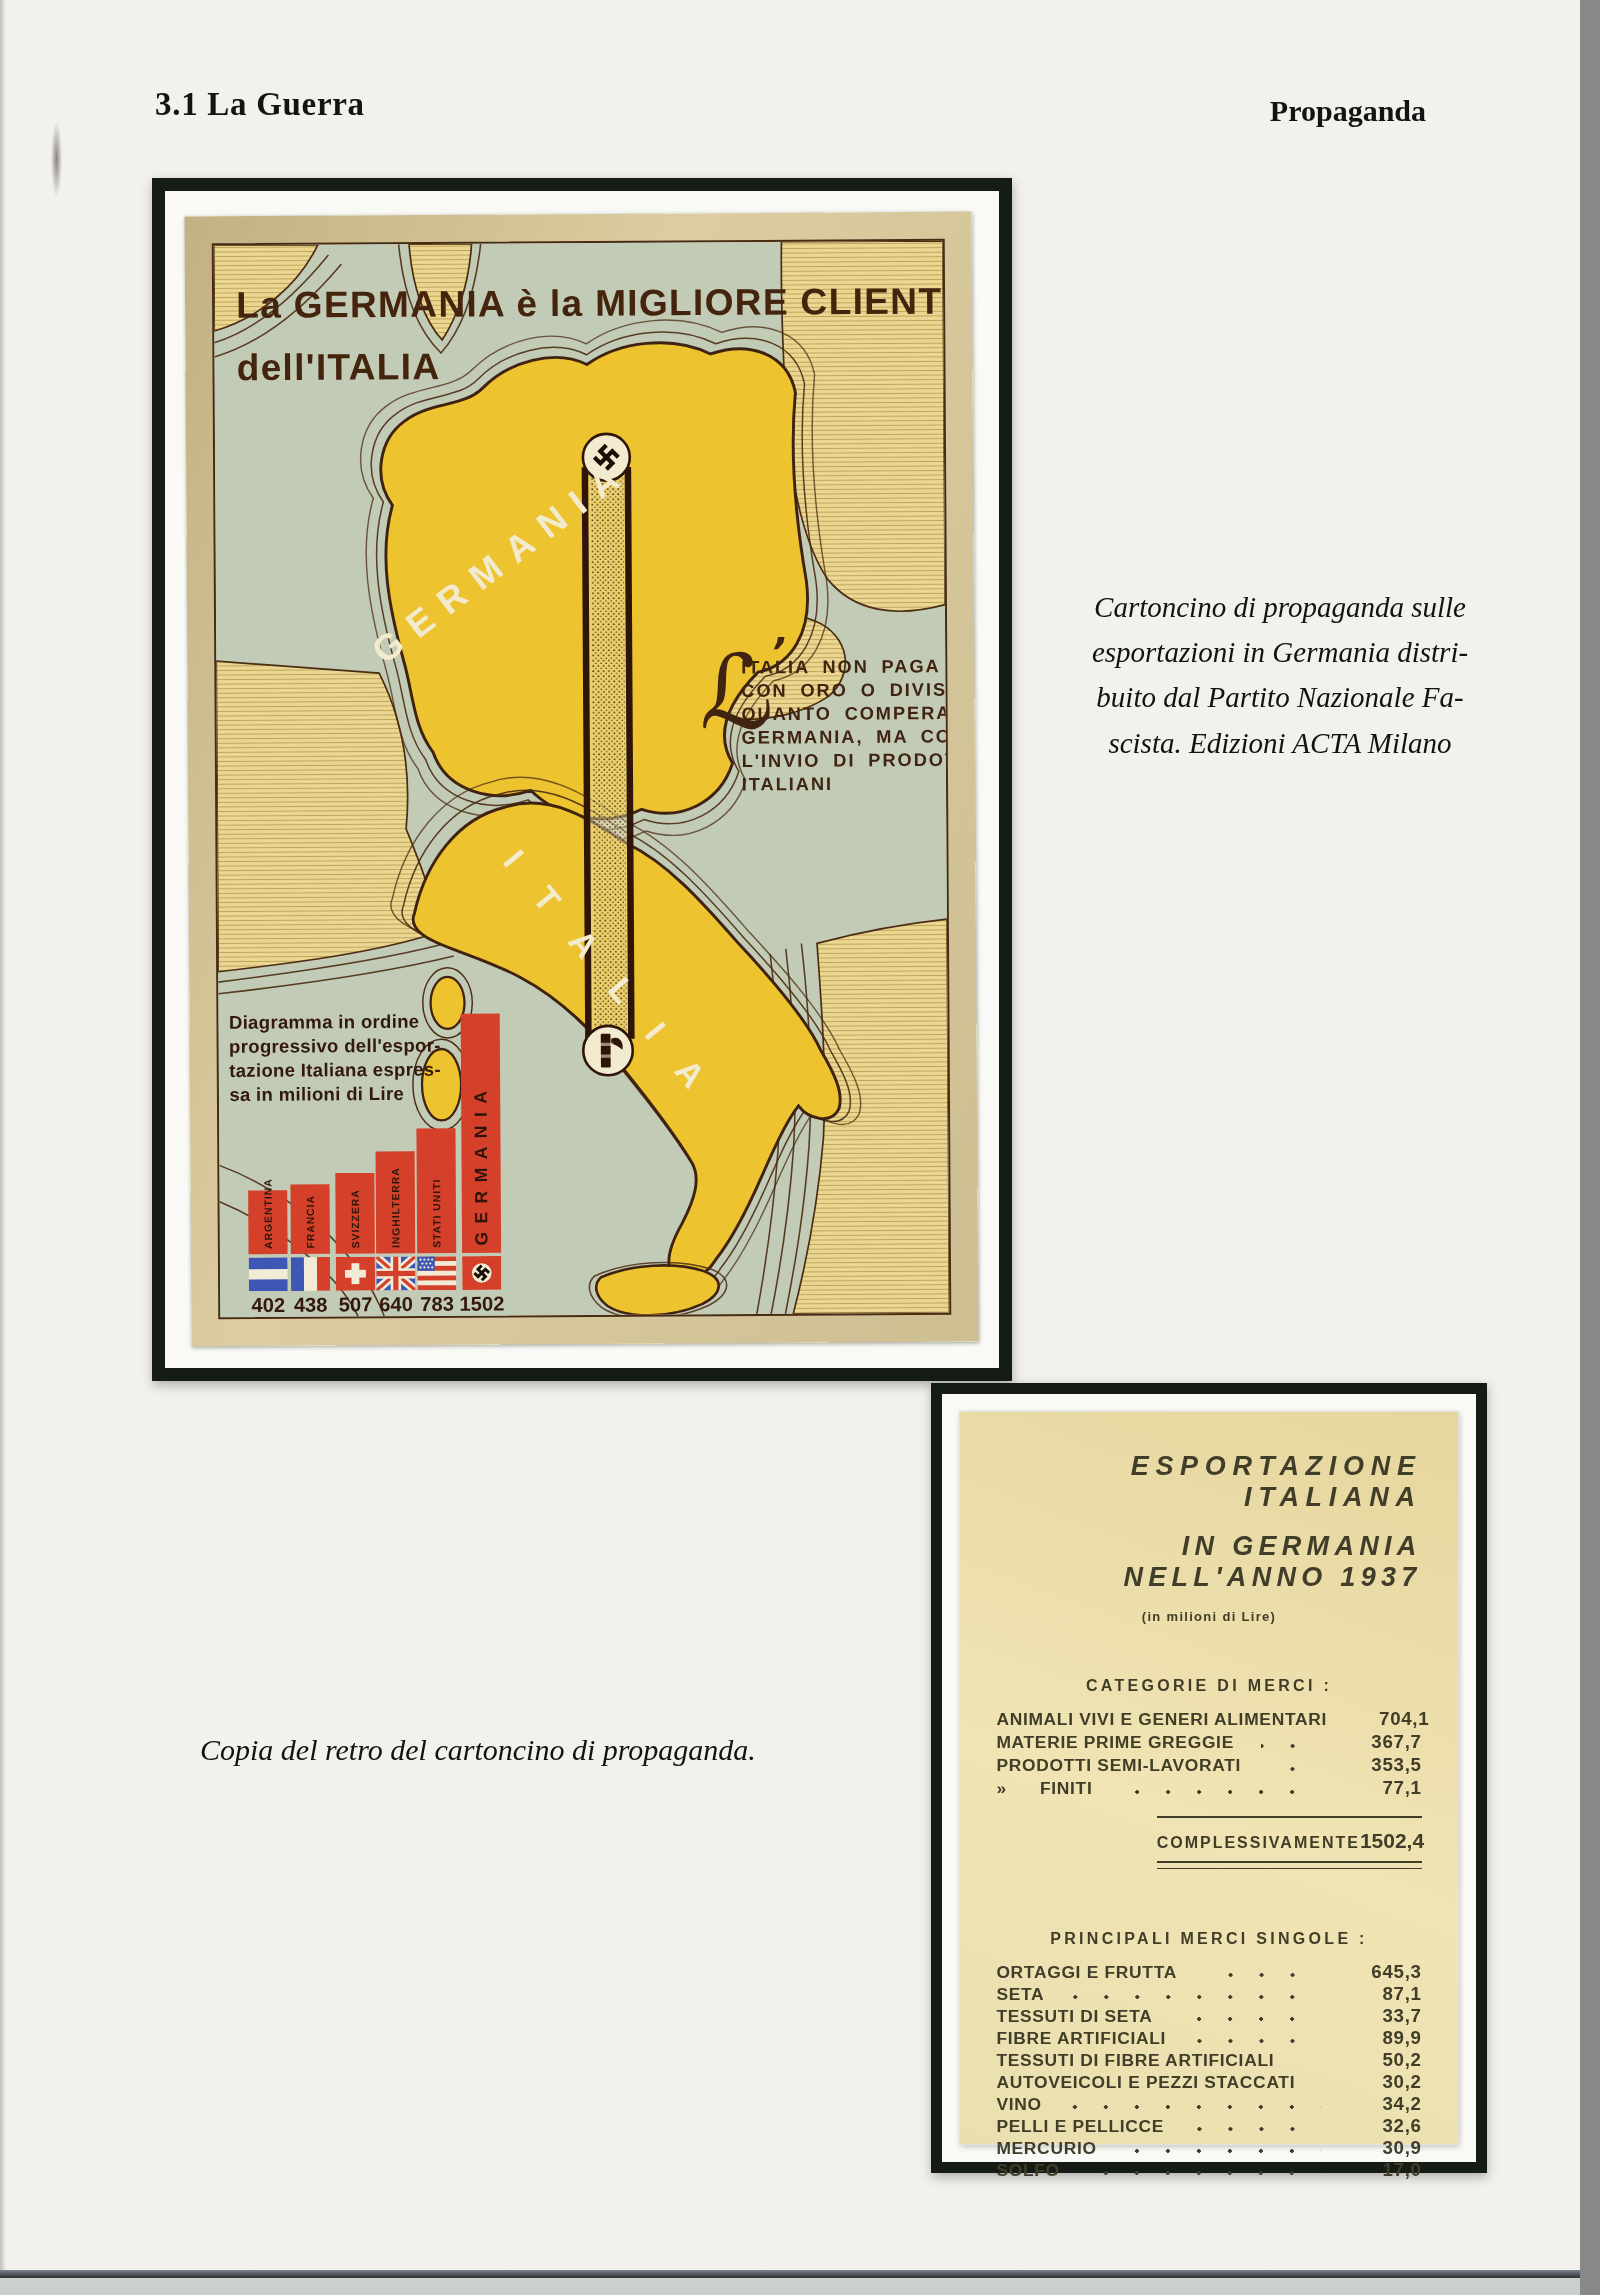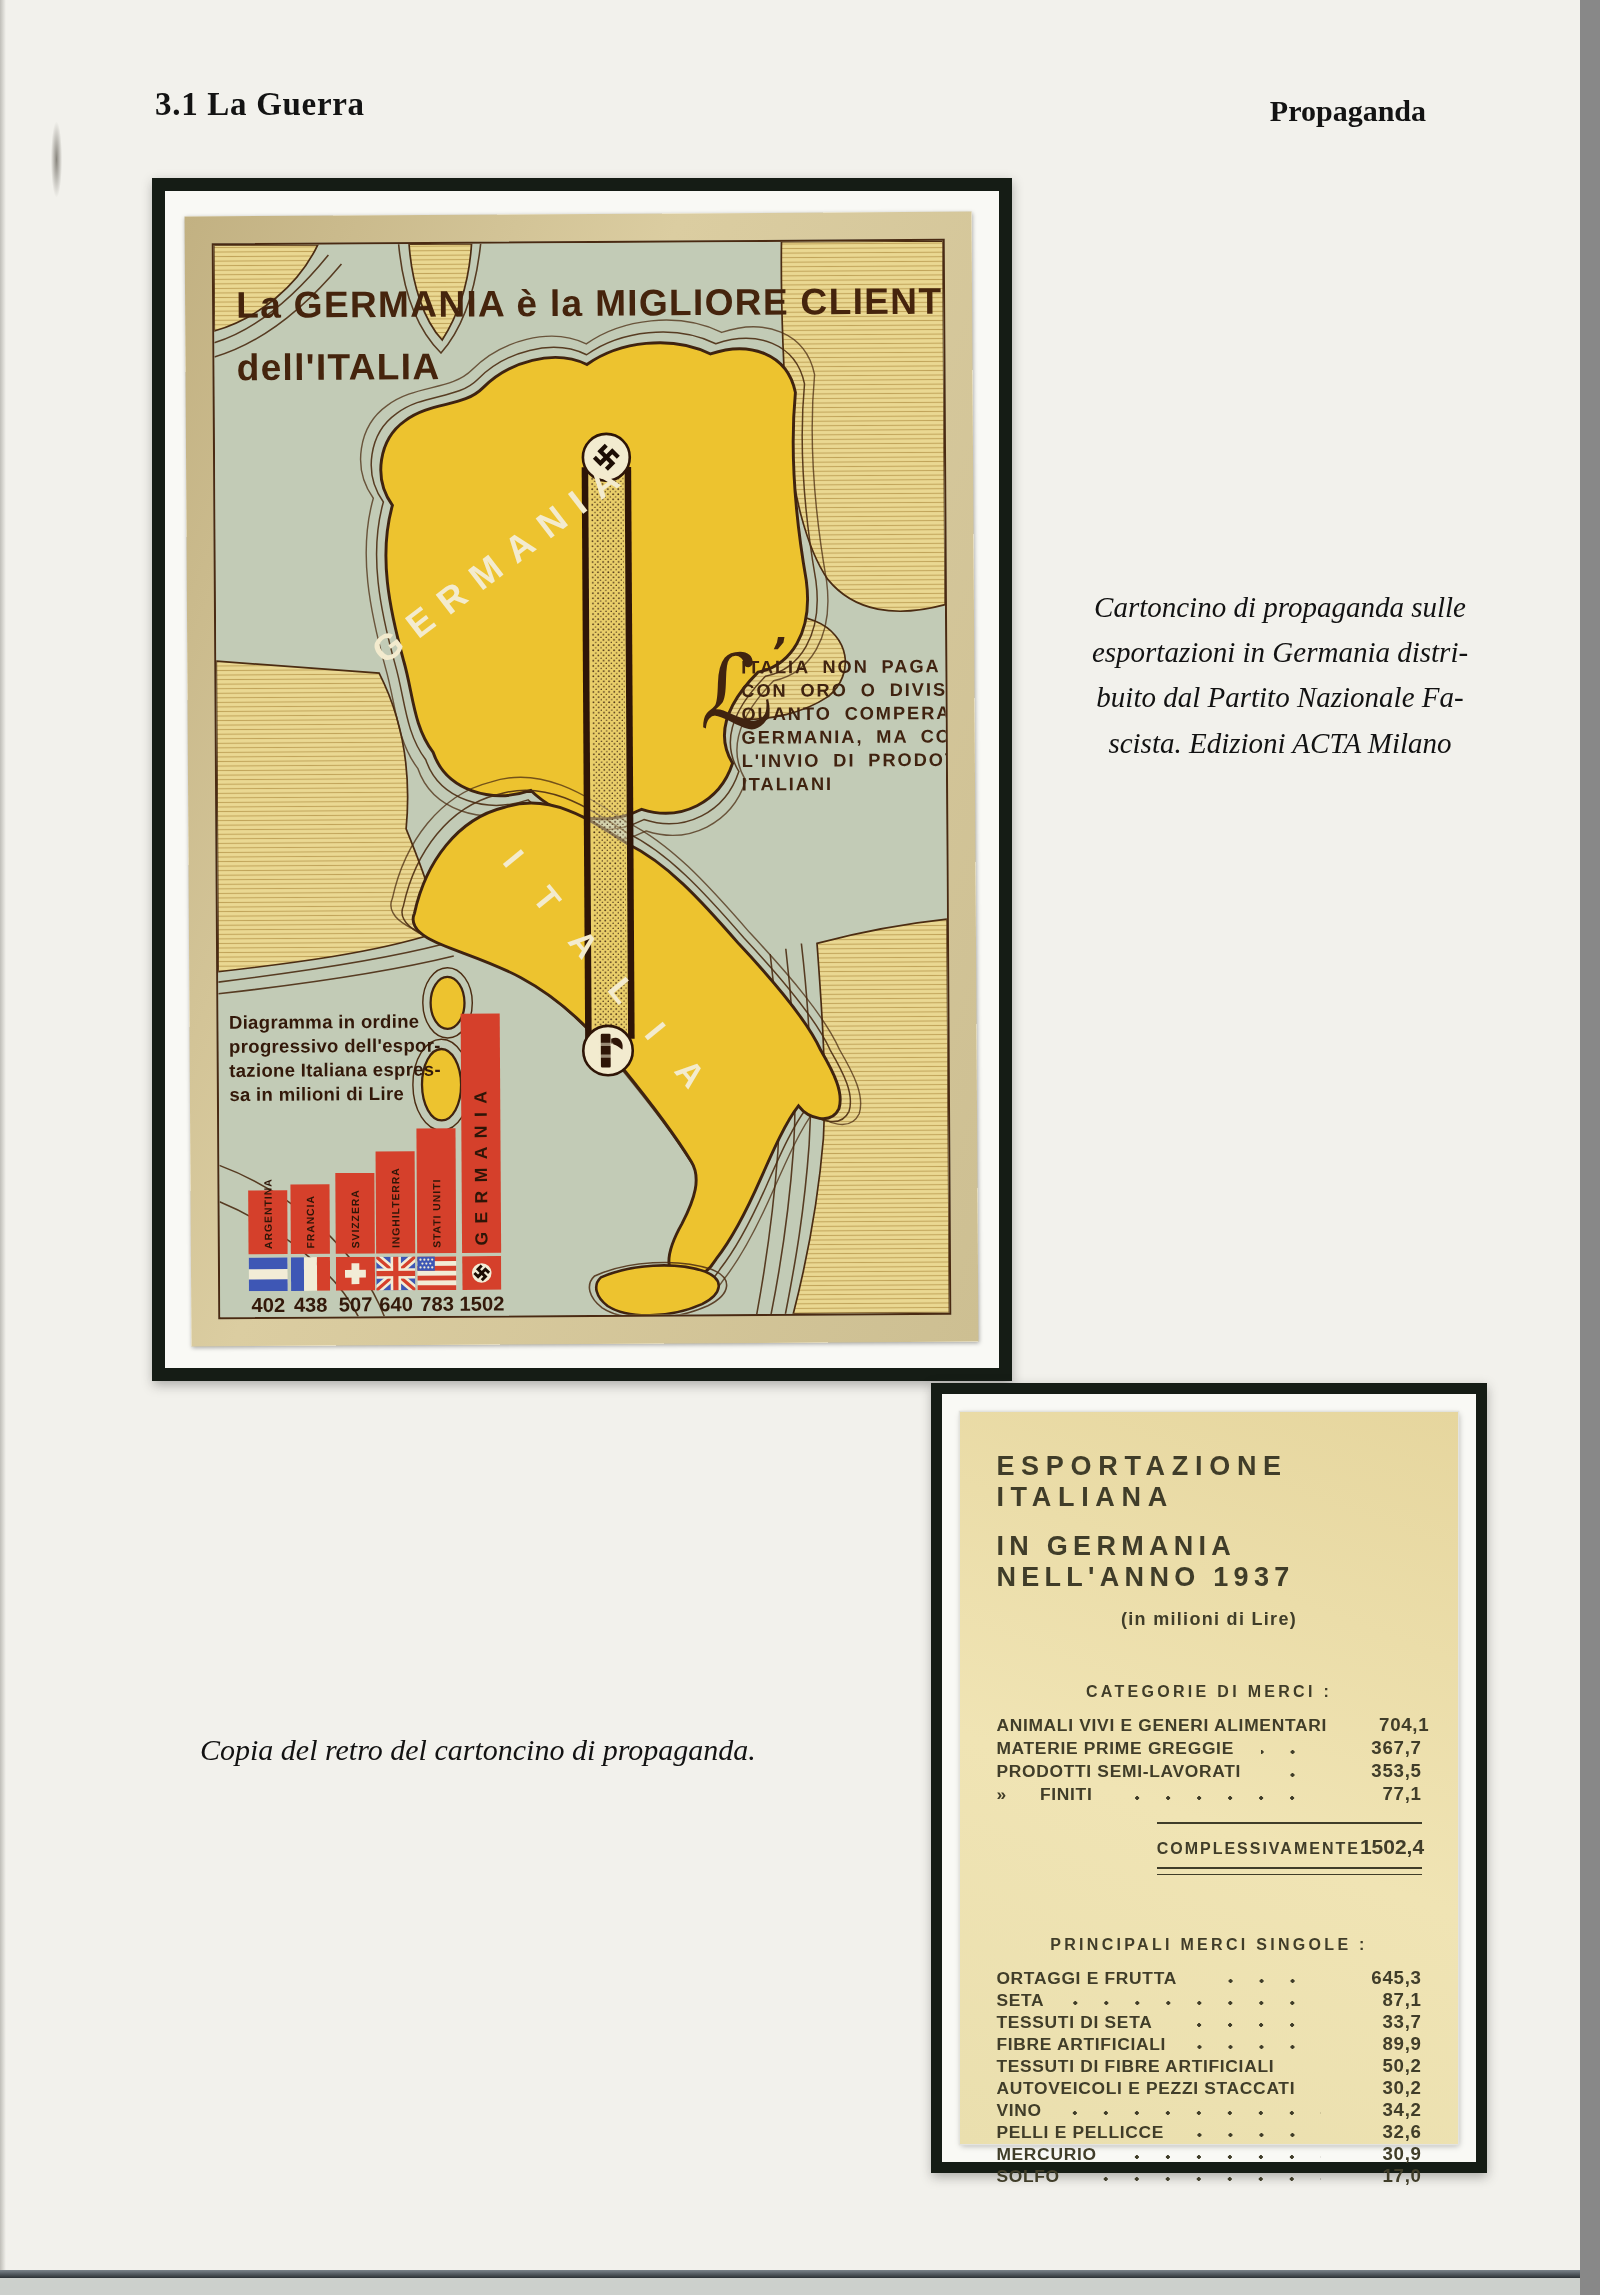--- a/index.html
+++ b/index.html
@@ -43,23 +43,23 @@
   .coast{fill:none;stroke:#4b2c12;stroke-width:2.4px;opacity:.9;}
 
   .caption-side{position:absolute;left:1013px;top:585px;width:534px;text-align:center;
         font:italic 29px/1.56 "Liberation Serif",serif;color:#121212;}
   .caption-bottom{position:absolute;left:200px;top:1733px;
         font:italic 30px "Liberation Serif",serif;color:#121212;}
 
   .card{position:absolute;inset:18.7px;background:linear-gradient(200deg,#e6d69e,#f0e4b4 55%,#eadfae);
         box-shadow:0 0 0 1.3px #e3e3de,1.3px 2px 6px rgba(0,0,0,.28);
         padding:39px 36px 0;box-sizing:border-box;color:#403d29;}
-  .card-title{text-align:left;font-weight:700;font-size:27px;letter-spacing:6.7px;}
+  .card-title{text-align:right;font-weight:700;font-size:27px;letter-spacing:6.7px;font-style:italic;}
   .card-title2{margin-top:17.4px;letter-spacing:5.3px;}
-  .card-sub{text-align:center;font-weight:700;font-size:18px;letter-spacing:1.3px;margin-top:16px;}
+  .card-sub{text-align:center;font-weight:700;font-size:13px;letter-spacing:1.3px;margin-top:16px;}
   .card-section-title{text-align:center;font-weight:700;font-size:16px;letter-spacing:3.3px;}
   .sec1-title{margin-top:53px;}
   .sec2-title{margin-top:61px;}
   .rows{margin-top:13.4px;}
   .row{display:flex;align-items:baseline;height:23px;font-weight:700;font-size:17.4px;letter-spacing:0.7px;gap:16px;}
   .rows-sec2 .row{height:22px;}
   .row-label{white-space:pre;}
   .dots{flex:1;height:4px;align-self:flex-end;margin:0 9.4px 6px 10.7px;
         background-image:radial-gradient(circle at 2px 2px,#403d29 1.6px,rgba(0,0,0,0) 2px);
         background-size:31px 4px;background-repeat:repeat-x;background-position:100% 0;}

